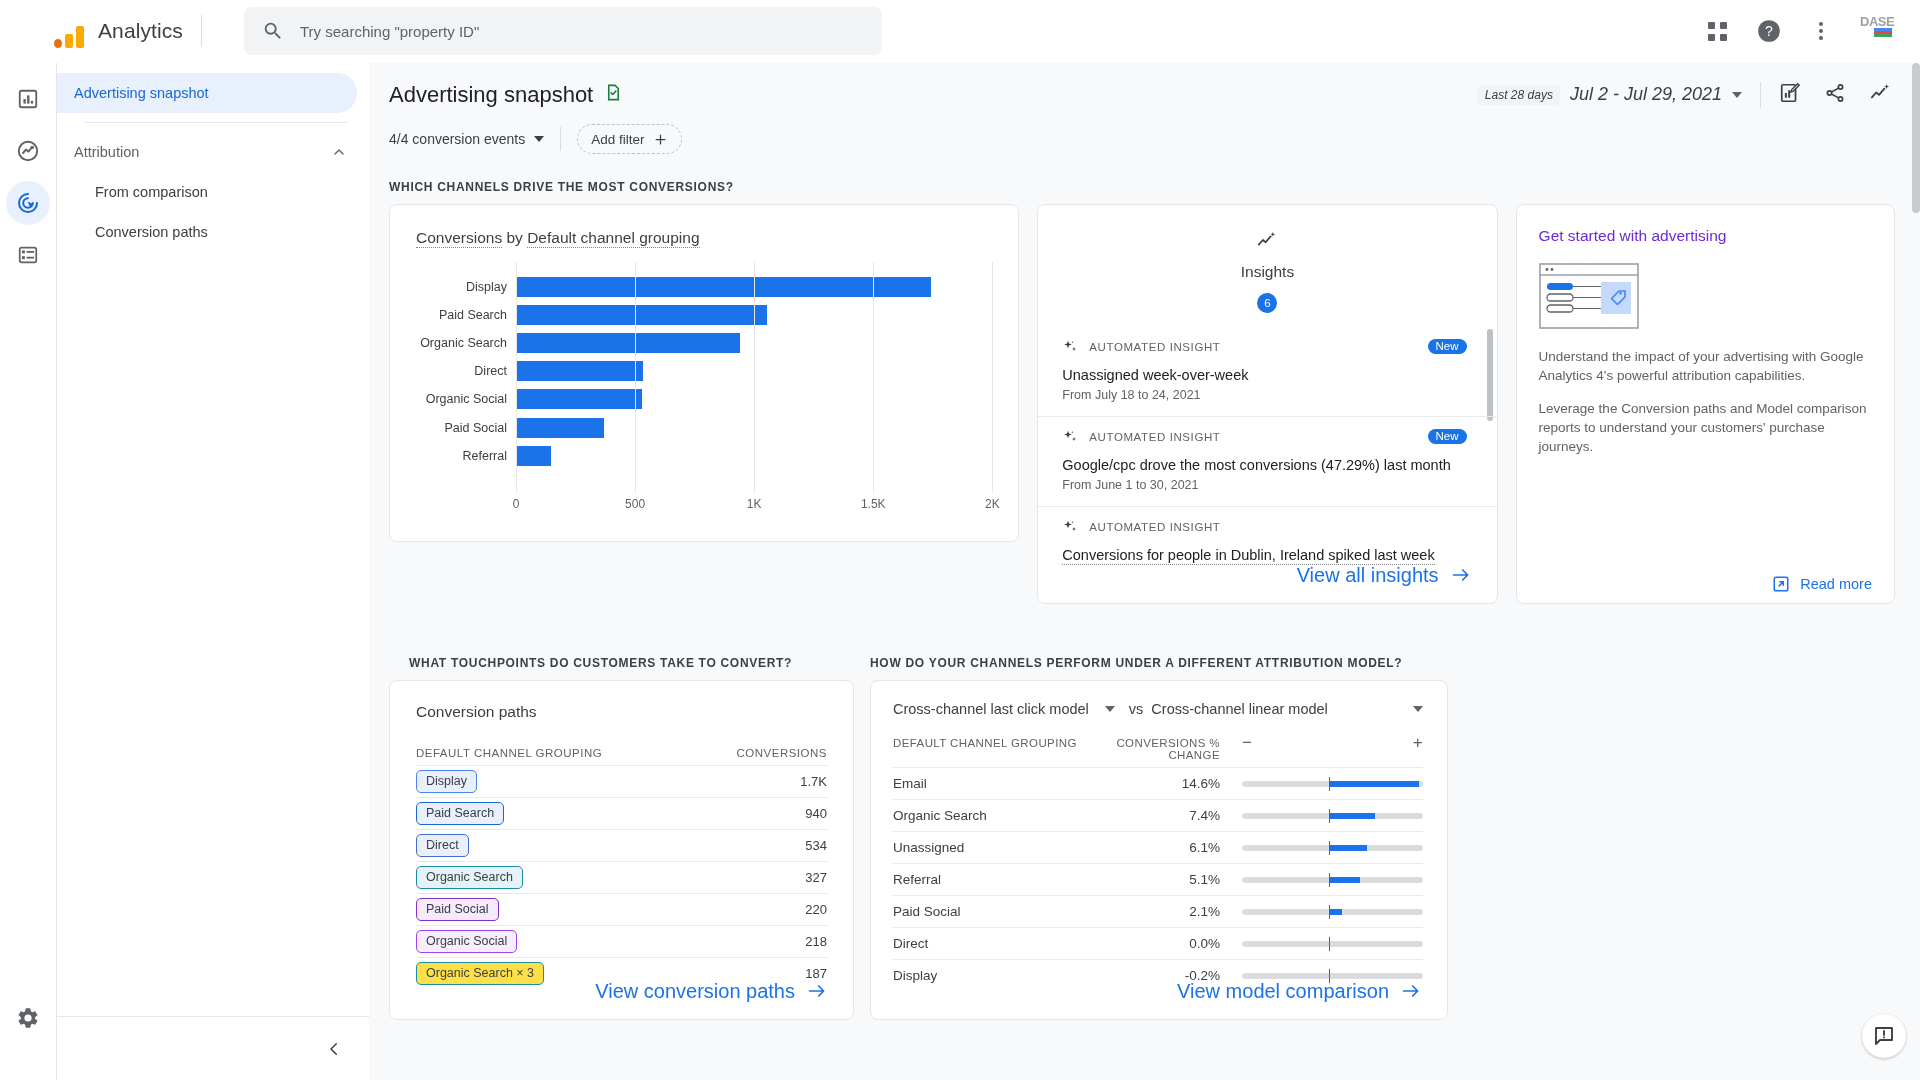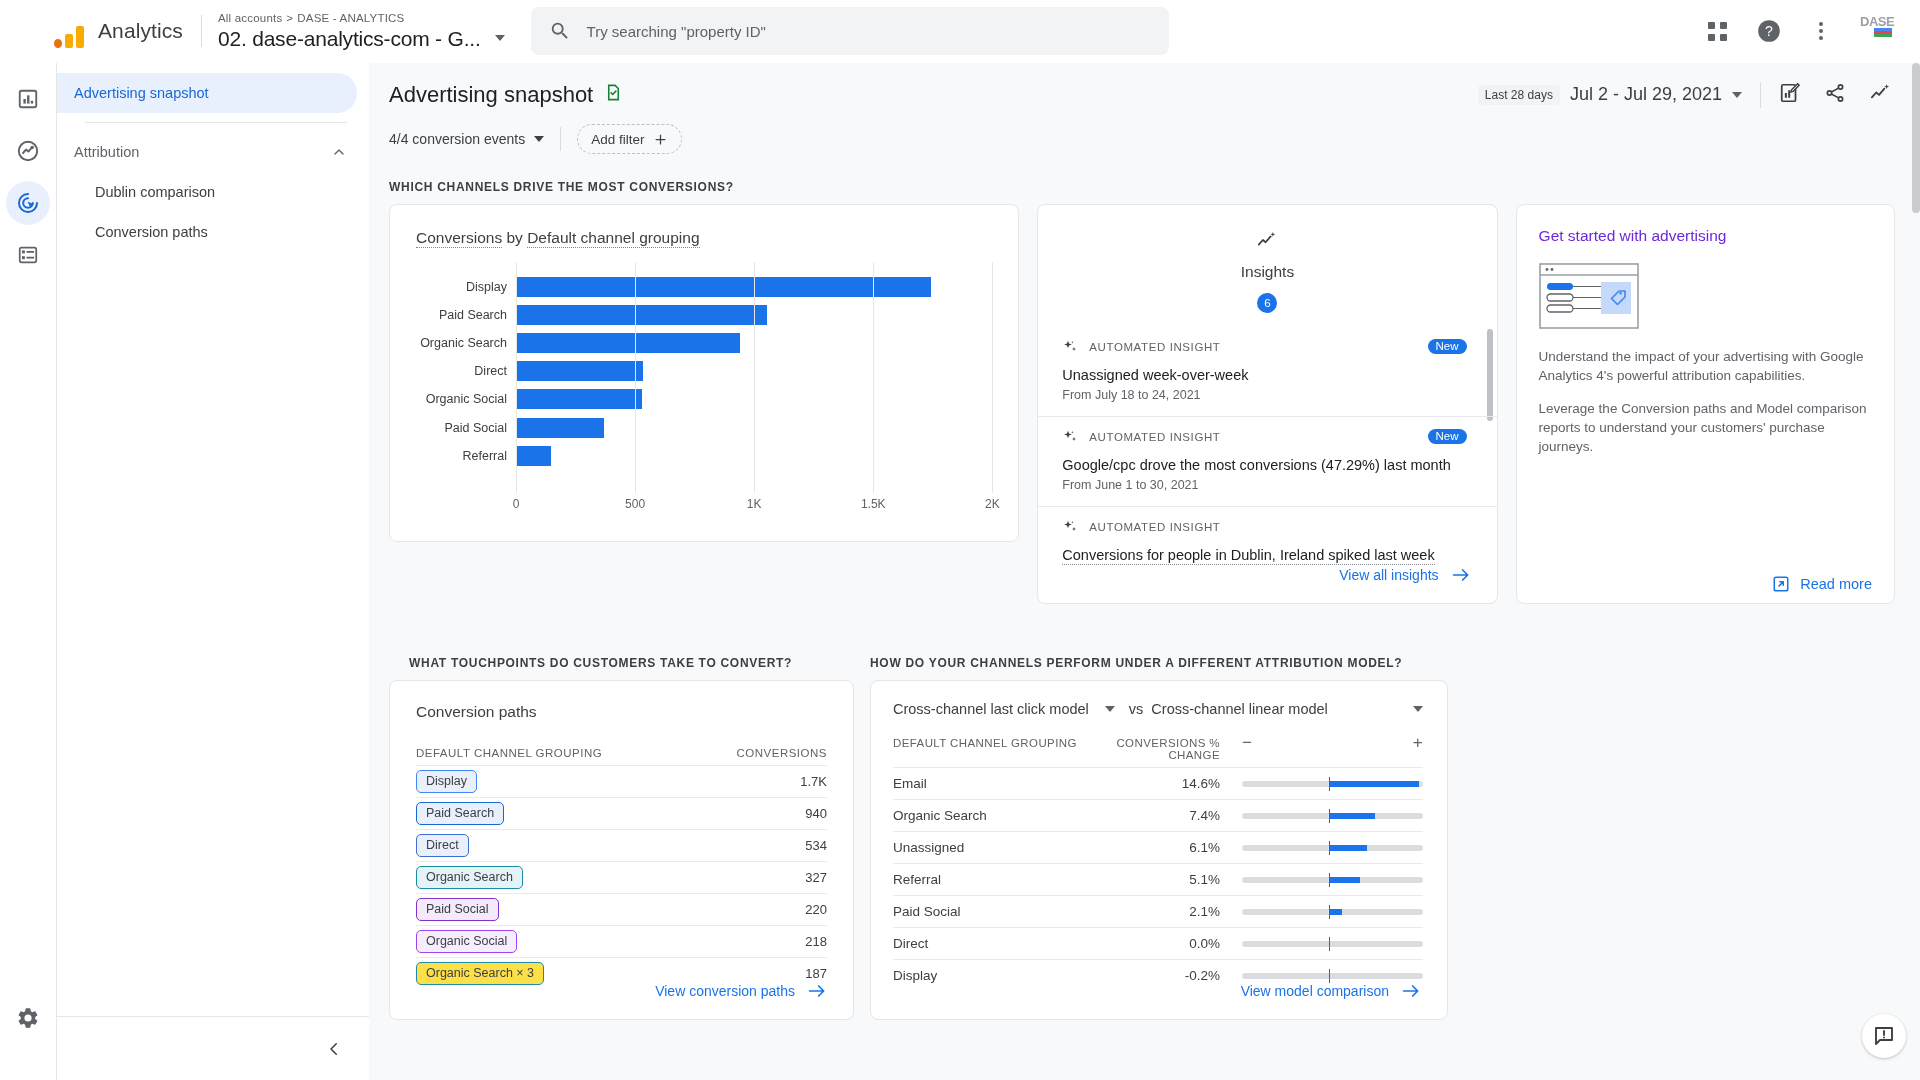--- a/index.html
+++ b/index.html
@@ -97,21 +97,21 @@
   }
 
   
   .main {
     position:absolute; top:63px; left:369px; width:1551px; height:1017px;
     background:#f8f9fa; overflow:hidden;
   }
   .page-head { display:flex; align-items:center; padding: 18px 28px 0 20px; }
   .page-title { font-size:22px; color:#202124; font-weight:400; }
   .doc-ok-icon { margin-left: 11px; }
-  .date-block { margin-left:auto; display:flex; align-items:center; }
+  .date-block { margin-left:auto; display:flex; align-items:center;font-style:italic; }
   .date-chip {
     background:#f1f3f4; color:#3c4043; font-size:12px; border-radius:4px;
     padding: 3px 7px; margin-right: 10px;
   }
   .date-range { font-size:18px; color:#3c4043; }
   .date-caret { width:0;height:0;border-left:5px solid transparent;border-right:5px solid transparent;
     border-top:6px solid #5f6368; margin-left: 10px; }
   .vsep { width:1px;height:26px;background:#dadce0; margin: 0 18px; }
   .head-icons { display:flex; gap: 23px; align-items:center; }
 
@@ -171,21 +171,21 @@
   }
   .ins-title { font-size:14.5px; color:#202124; margin-top: 12px; }
   .ins-sub { font-size:12.5px; color:#5f6368; margin-top: 5px; }
   .ins-scroll {
     position:absolute; right:4px; top:2px; width:6px; height:92px; background:#bdc1c6; border-radius:3px;
   }
   .card-foot {
     position:absolute; bottom:0; left:0; right:0; height:56px;
     display:flex; align-items:center; justify-content:flex-end; padding-right: 26px;
   }
-  .foot-link { font-size:14px; color:#1a73e8; display:flex; align-items:center; gap:12px; cursor:pointer; }
+  .foot-link { font-size:20px; color:#1a73e8; display:flex; align-items:center; gap:12px; cursor:pointer; }
 
   
   .card-start { width: 385px; height: 400px; padding: 22px 24px 0 22px; }
   .start-title { font-size:15.5px; color:#6d28d9; }
   .start-art { margin-top: 18px; }
   .start-p { font-size:13.5px; color:#5f6368; line-height:19px; margin-top: 14px; }
   .start-foot { position:absolute; bottom:10px; right:22px; display:flex;align-items:center;gap:10px;
     color:#1a73e8; font-size:14.5px; cursor:pointer; }
 
   
@@ -233,29 +233,20 @@
 
 <div class="topbar">
   <div class="ga-logo">
     <i class="ga-bar3"></i>
       <i class="ga-bar1"></i>
       <i class="ga-bar2"></i>
   </div>
   <div class="brand-name">Analytics</div>
   <div class="brand-divider"></div>
 
-  <div class="prop-block">
-    <div class="breadcrumb">
-      <span>All accounts</span><span class="sep">&gt;</span><span>DASE - ANALYTICS</span>
-    </div>
-    <div class="prop-row">
-      <div class="prop-name">02. dase-analytics-com - G...</div>
-      <div class="caret-dn"></div>
-    </div>
-  </div>
 
   <div class="searchbar">
     <svg width="22" height="22" viewBox="0 0 24 24">
       <path fill="#5f6368" d="M15.5 14h-.79l-.28-.27A6.47 6.47 0 0016 9.5 6.5 6.5 0 109.5 16c1.61 0 3.09-.59 4.23-1.57l.27.28v.79l5 4.99L20.49 19l-4.99-5zm-6 0C7.01 14 5 11.99 5 9.5S7.01 5 9.5 5 14 7.01 14 9.5 11.99 14 9.5 14z"></path>
     </svg>
     <span class="ph">Try searching "property ID"</span>
   </div>
 
   <div class="topbar-right">
     <div class="icon-btn">
@@ -332,21 +323,21 @@
     <span>Advertising snapshot</span>
   </div>
   <div class="nav-sep"></div>
   <div class="nav-group">
     <span>Attribution</span>
     <svg class="chev" width="16" height="16" viewBox="0 0 24 24">
       <path d="M6 15l6-6 6 6" fill="none" stroke="#5f6368" stroke-width="2" stroke-linecap="round" stroke-linejoin="round"></path>
     </svg>
   </div>
   <div class="nav-sub">
-    <span>Dublin comparison</span>
+    <span>From comparison</span>
   </div>
   <div class="nav-sub">
     <span>Conversion paths</span>
   </div>
   <div class="nav-collapse">
     <svg width="18" height="18" viewBox="0 0 24 24">
       <path d="M15 5l-7 7 7 7" fill="none" stroke="#3c4043" stroke-width="2" stroke-linecap="round" stroke-linejoin="round"></path>
     </svg>
   </div>
 </div>

